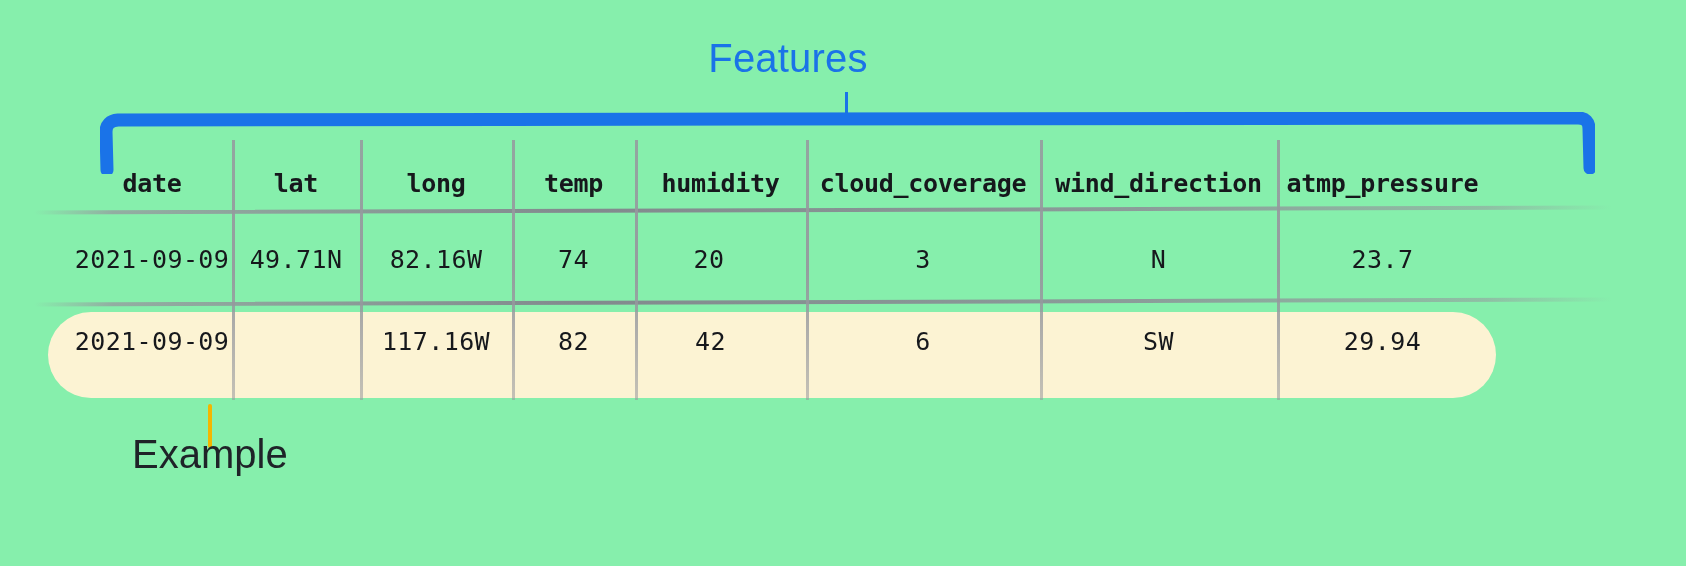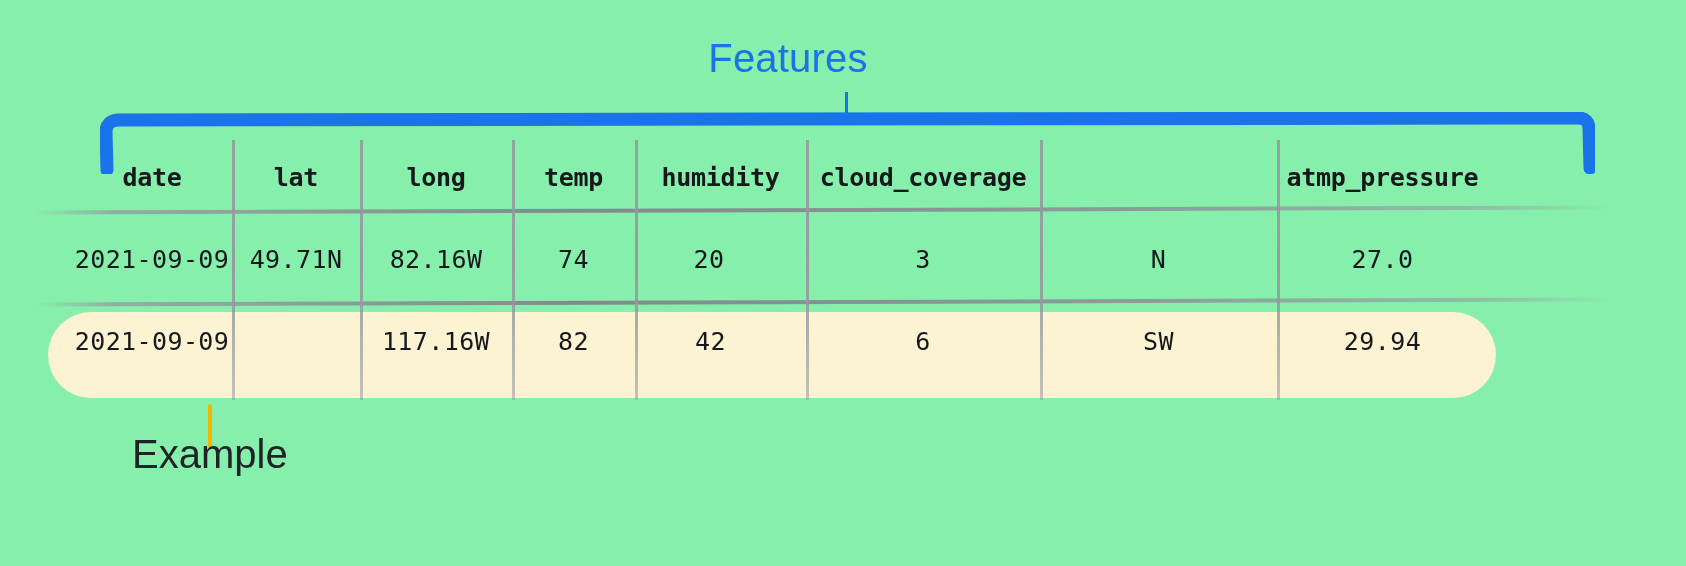--- a/index.html
+++ b/index.html
@@ -98,21 +98,21 @@
   }
 
   
   .row {
     position: absolute;
     left: 0;
     width: 1686px;
     height: 60px;
     z-index: 2;
   }
-  #row-head { top: 8px; }
+  #row-head { top: 14px; }
   #row-0    { top: 90px; }
   #row-1    { top: 172px; }
 
   .cell {
     position: absolute;
     top: 0;
     height: 60px;
     line-height: 60px;
     text-align: center;
     font-family: "DejaVu Sans Mono", "Liberation Mono", monospace;
@@ -179,32 +179,33 @@
     <div class="vline" style="left:1040px"></div>
     <div class="vline" style="left:1277px"></div>
 
     <div class="row" id="row-head">
       <div class="cell" style="left:72px;  width:160px">date</div>
       <div class="cell" style="left:232px; width:128px">lat</div>
       <div class="cell" style="left:360px; width:152px">long</div>
       <div class="cell" style="left:512px; width:123px">temp</div>
       <div class="cell" style="left:635px; width:171px">humidity</div>
       <div class="cell" style="left:806px; width:234px">cloud_coverage</div>
+      <div class="cell" style="left:1040px;width:237px">wind_direction</div>
       <div class="cell" style="left:1277px;width:211px">atmp_pressure</div>
     </div>
 
     <div class="row" id="row-0">
       <div class="cell" style="left:72px;  width:160px">2021-09-09</div>
       <div class="cell" style="left:232px; width:128px">49.71N</div>
       <div class="cell" style="left:360px; width:152px">82.16W</div>
       <div class="cell" style="left:512px; width:123px">74</div>
       <div class="cell" style="left:635px; width:148px">20</div>
       <div class="cell" style="left:806px; width:234px">3</div>
       <div class="cell" style="left:1040px;width:237px">N</div>
-      <div class="cell" style="left:1277px;width:211px">27.0</div>
+      <div class="cell" style="left:1277px;width:211px">23.7</div>
     </div>
 
     <div class="row" id="row-1">
       <div class="cell" style="left:72px;  width:160px">2021-09-09</div>
       <div class="cell" style="left:360px; width:152px">117.16W</div>
       <div class="cell" style="left:512px; width:123px">82</div>
       <div class="cell" style="left:635px; width:151px">42</div>
       <div class="cell" style="left:806px; width:234px">6</div>
       <div class="cell" style="left:1040px;width:237px">SW</div>
       <div class="cell" style="left:1277px;width:211px">29.94</div>

